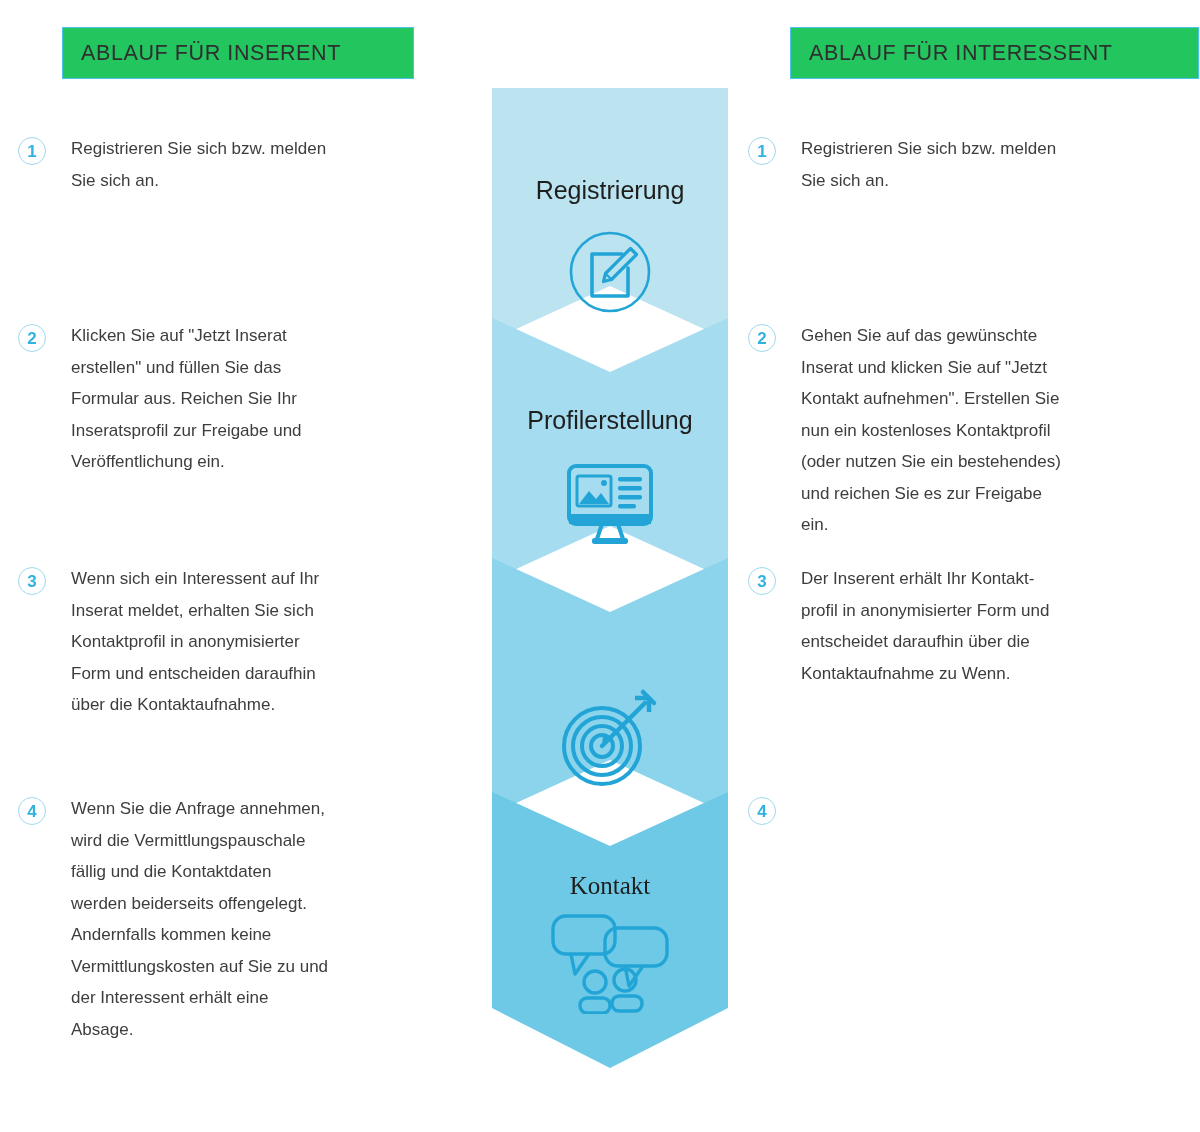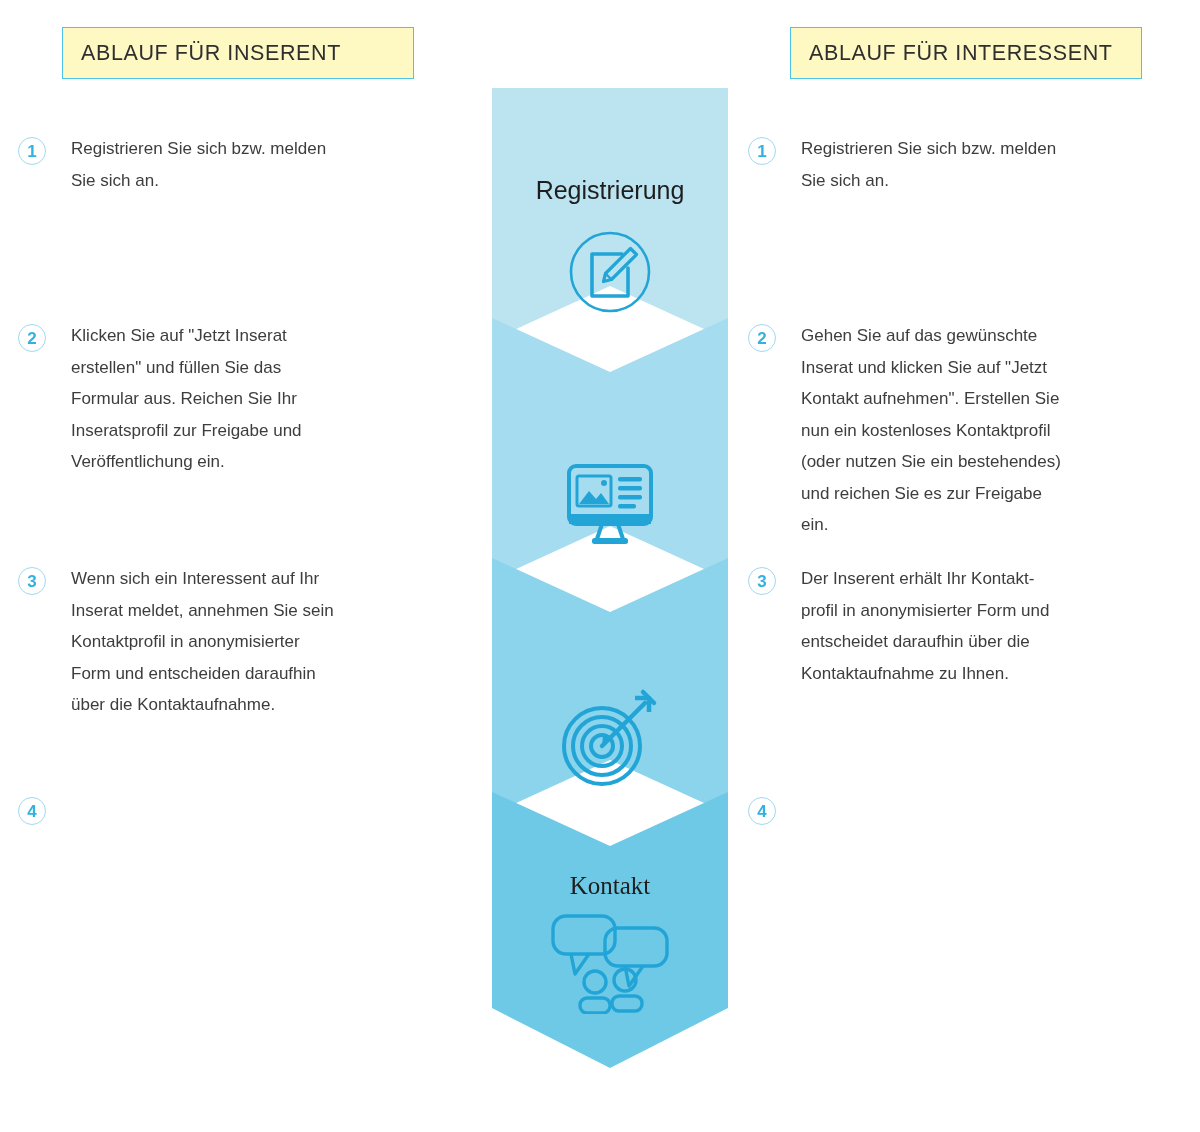--- a/index.html
+++ b/index.html
@@ -15,35 +15,35 @@
     color: #3b3b3b;
     overflow: hidden;
   }
 
   
   .header-box {
     position: absolute;
     top: 27px;
     height: 52px;
     border: 1px solid #4ec3ea;
-    background: #fef9c3;
+    background: #22c55e;
     box-sizing: border-box;
     display: flex;
     align-items: center;
   }
   .header-box .header-text {
     font-size: 21.5px;
     letter-spacing: 0.6px;
     color: #2f2f2f;
     font-weight: 400;
     padding-left: 18px;
     white-space: nowrap;
   }
   #header-left  { left: 62px;  width: 352px; }
-  #header-right { left: 790px; width: 352px; }
+  #header-right { left: 790px; width: 409px; }
 
   
   .col {
     position: absolute;
     top: 120px;
     width: 420px;
   }
   #col-left  { left: 18px; }
   #col-right { left: 748px; }
 
@@ -159,28 +159,36 @@
     <div class="step-text">Klicken Sie auf "Jetzt Inserat
 erstellen" und füllen Sie das
 Formular aus. Reichen Sie Ihr
 Inseratsprofil zur Freigabe und
 Veröffentlichung ein.</div>
   </div>
 
   <div class="step s3">
     <div class="step-badge">3</div>
     <div class="step-text">Wenn sich ein Interessent auf Ihr
-Inserat meldet, annehmen Sie sein
+Inserat meldet, erhalten Sie sich
 Kontaktprofil in anonymisierter
 Form und entscheiden daraufhin
 über die Kontaktaufnahme.</div>
   </div>
 
   <div class="step s4">
     <div class="step-badge">4</div>
+    <div class="step-text">Wenn Sie die Anfrage annehmen,
+wird die Vermittlungspauschale
+fällig und die Kontaktdaten
+werden beiderseits offengelegt.
+Andernfalls kommen keine
+Vermittlungskosten auf Sie zu und
+der Interessent erhält eine
+Absage.</div>
   </div>
 
 </div>
 
 <div class="col" id="col-right">
 
   <div class="step s1">
     <div class="step-badge">1</div>
     <div class="step-text">Registrieren Sie sich bzw. melden
 Sie sich an.</div>
@@ -195,21 +203,21 @@
 (oder nutzen Sie ein bestehendes)
 und reichen Sie es zur Freigabe
 ein.</div>
   </div>
 
   <div class="step s3">
     <div class="step-badge">3</div>
     <div class="step-text">Der Inserent erhält Ihr Kontakt-
 profil in anonymisierter Form und
 entscheidet daraufhin über die
-Kontaktaufnahme zu Ihnen.</div>
+Kontaktaufnahme zu Wenn.</div>
   </div>
 
   <div class="step s4">
     <div class="step-badge">4</div>
   </div>
 
 </div>
 
 <div id="flow">
 
@@ -222,20 +230,21 @@
       <circle cx="50" cy="50" r="39" stroke="#22a5d6" stroke-width="2.6" fill="none"></circle>
       <path d="M62 32 H32 V74 H68 V46" stroke="#22a5d6" stroke-width="3.6" fill="none" stroke-linecap="round" stroke-linejoin="round"></path>
       <path d="M70.5 26.5 l6 6 -25 25 -8 2 2 -8 z" stroke="#22a5d6" stroke-width="3.2" fill="none" stroke-linejoin="round"></path>
       <path d="M45.5 51.5 l6 6" stroke="#22a5d6" stroke-width="2.4" stroke-linecap="round"></path>
     </svg>
   </div>
 
   <svg class="chev" id="chev2" viewBox="0 0 236 262" preserveAspectRatio="none">
     <polygon id="chev2-poly" points="0,0 118,54 236,0 236,262 118,208 0,262" fill="#a5dcf0"></polygon>
   </svg>
+  <div class="chev-label" id="chev2-label">Profilerstellung</div>
   <div class="chev-icon" id="chev2-icon">
     <svg width="112" height="96" viewBox="0 0 112 96" fill="none">
       <rect x="15" y="8" width="82" height="58" rx="7" stroke="#22a5d6" stroke-width="4" fill="none"></rect>
       <rect x="15" y="56" width="82" height="10" fill="#22a5d6"></rect>
       <rect x="23" y="18" width="34" height="30" rx="2" stroke="#22a5d6" stroke-width="3" fill="none"></rect>
       <path d="M25 46 l10 -13 7 8 5 -6 8 11 z" fill="#22a5d6"></path>
       <circle cx="50" cy="25" r="3" fill="#22a5d6"></circle>
       <rect x="64" y="19" width="24" height="4.5" rx="2" fill="#22a5d6"></rect>
       <rect x="64" y="28" width="24" height="4.5" rx="2" fill="#22a5d6"></rect>
       <rect x="64" y="37" width="24" height="4.5" rx="2" fill="#22a5d6"></rect>

